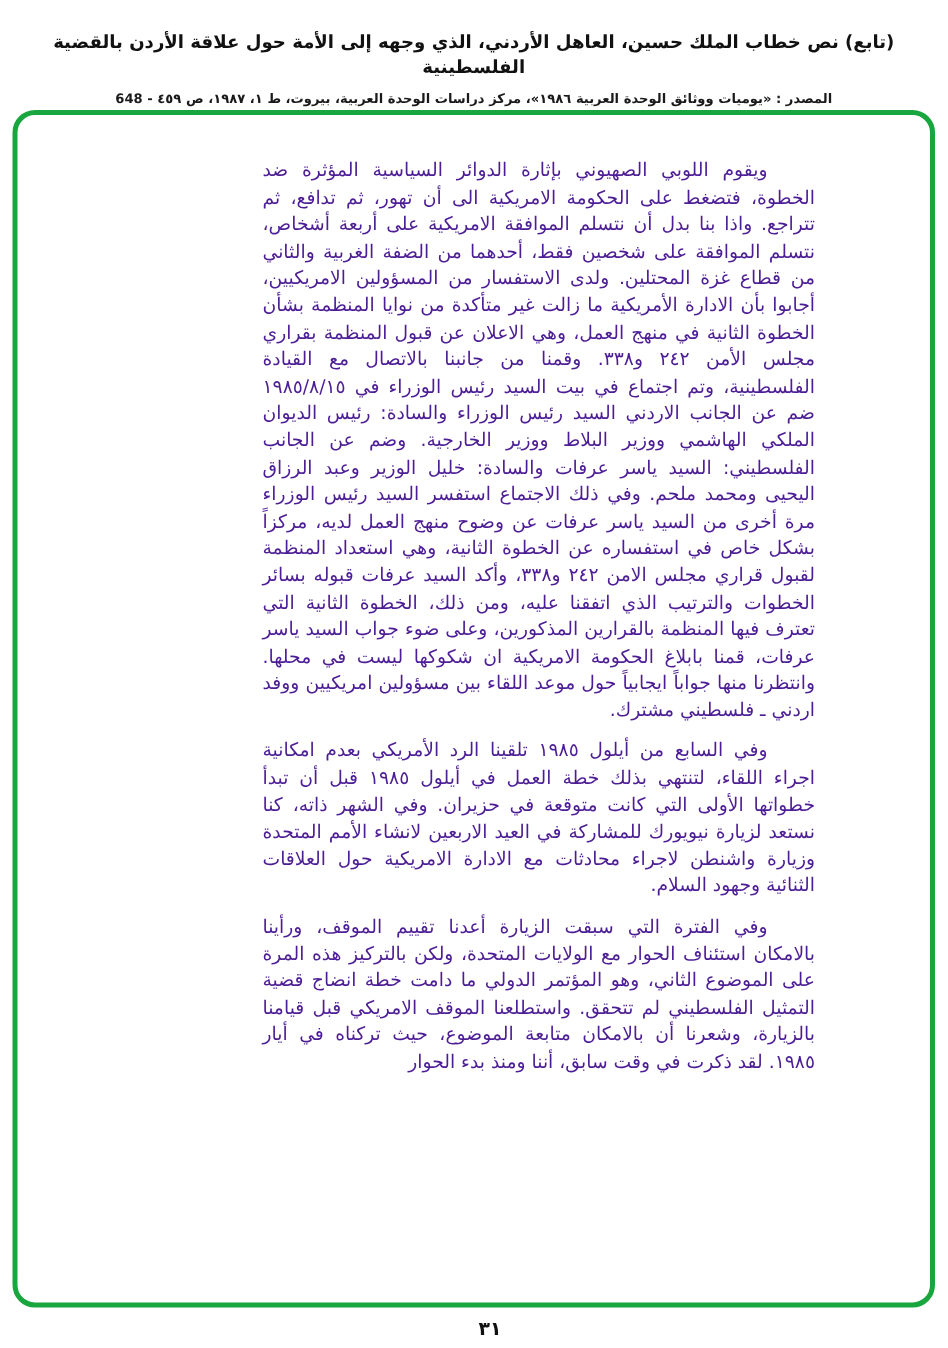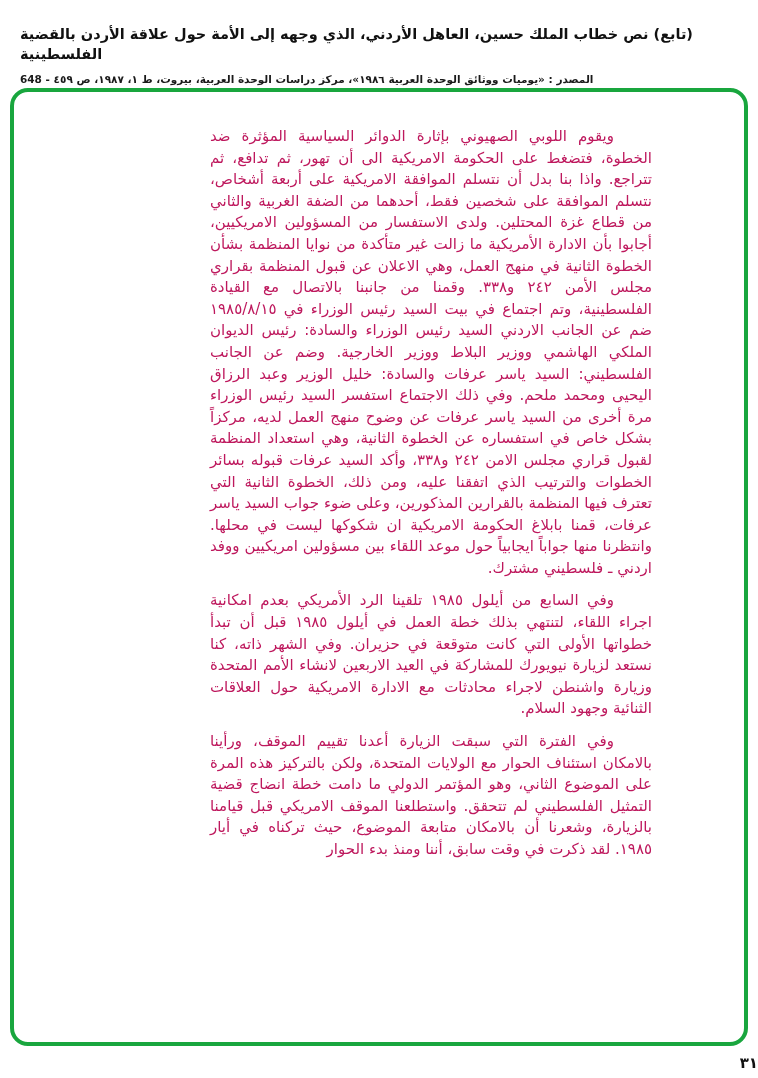--- a/index.html
+++ b/index.html
@@ -12,21 +12,21 @@
   .page {
     position: relative;
     width: 758px; height: 1078px;
     background: #ffffff;
     direction: rtl;
     overflow: hidden;
   }
   .header {
     position: absolute;
     top: 24px; right: 20px; left: 20px;
-    text-align: left;
+    text-align: center;
   }
   .title {
     font-size: 14.5px;
     font-weight: bold;
     line-height: 1.4;
     letter-spacing: 0px;
   }
   .source {
     margin-top: 8px;
     font-size: 10.5px;
@@ -42,29 +42,30 @@
     background: #ffffff;
   }
   .text-column {
     position: absolute;
     top: 34px;
     right: 92px;
     width: 442px;
     font-size: 15px;
     line-height: 21.6px;
     text-align: justify;
-    color: #be185d;
+    color: #4c1d95;
   }
   .para {
     text-indent: 38px;
     margin-bottom: 11px;
   }
   .footer {
     position: absolute;
     bottom: 6px; left: 0; right: 0;
+    text-align: center;
     margin-left: 26px;
   }
   .page-number {
     font-size: 15px;
     font-weight: bold;
   }
 </style>
 </head>
 <body>
 

